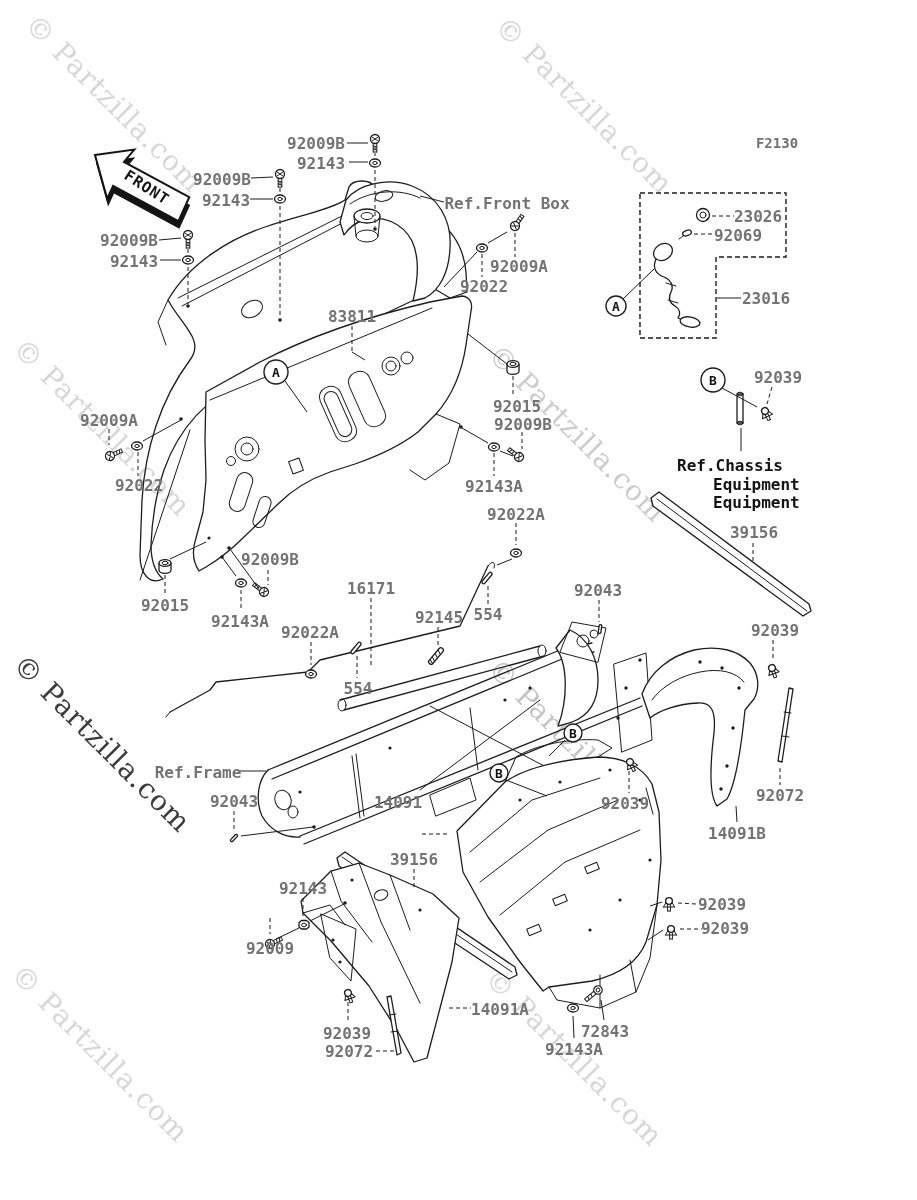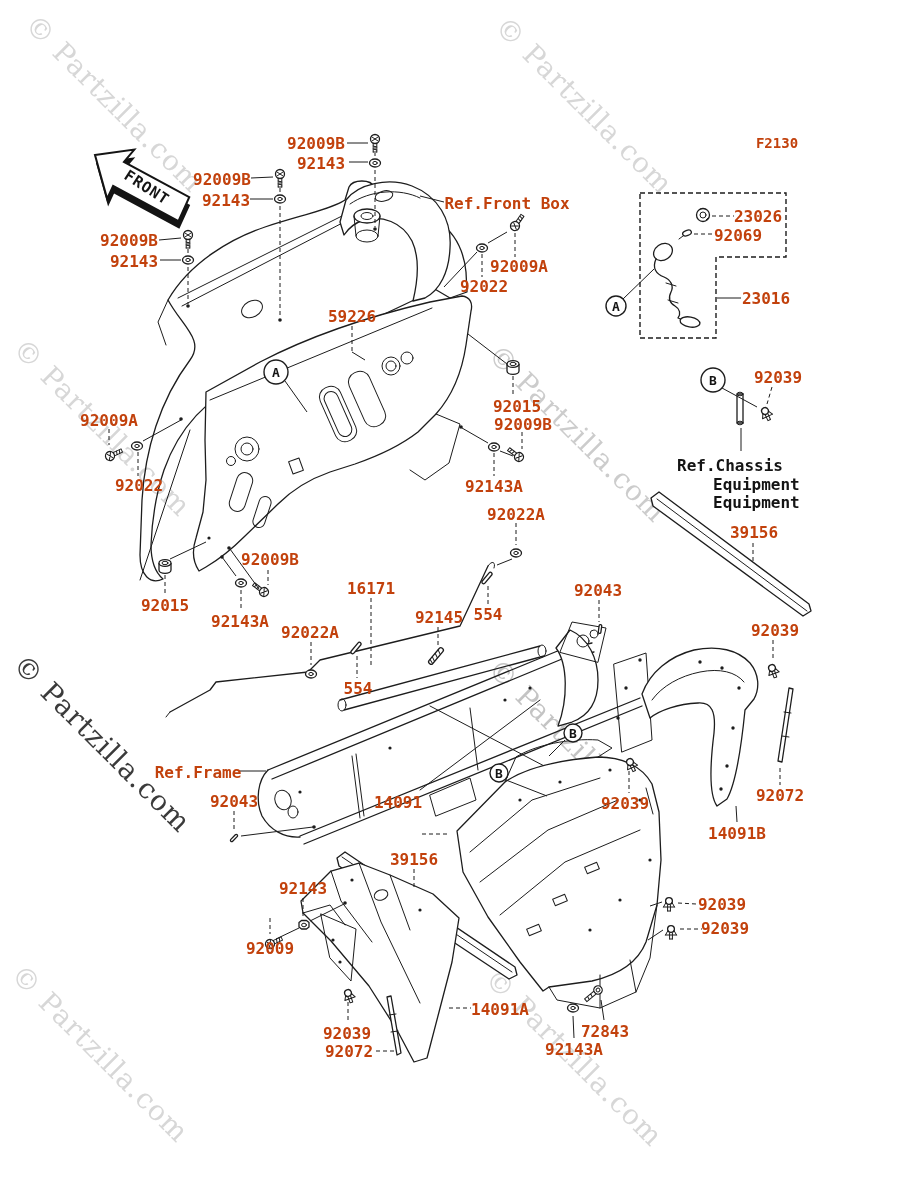--- a/index.html
+++ b/index.html
@@ -2,21 +2,21 @@
 <html><head>
 <meta charset="utf-8">
 <style>
   html,body{margin:0;padding:0;background:#fff;}
   .stage{position:relative;width:917px;height:1200px;background:#fff;overflow:hidden;
          font-family:"DejaVu Sans Mono", monospace;}
   .wm{position:absolute;z-index:0;font-family:"DejaVu Serif", serif;font-size:28px;
       white-space:nowrap;transform:rotate(45deg);transform-origin:0 0;letter-spacing:1px;}
   svg.art{position:absolute;left:0;top:0;z-index:1;}
   .lbl{position:absolute;z-index:2;transform:translate(-50%,-50%);white-space:nowrap;
-       font:bold 16px "DejaVu Sans Mono", monospace;color:#c2410c;}
+       font:bold 16px "DejaVu Sans Mono", monospace;color:#737373;}
   .lbl.small{font-size:14px;}
   .refblock{position:absolute;z-index:2;font:bold 16px "DejaVu Sans Mono", monospace;
        color:#141414;line-height:18.5px;white-space:nowrap;margin-top:6px;}
   .refblock .ind{margin-left:36px;}
   .p  {fill:none;stroke:#1d1d1d;stroke-width:1.3;stroke-linejoin:round;stroke-linecap:round;}
   .pf {fill:#ffffff;stroke:#1d1d1d;stroke-width:1.3;stroke-linejoin:round;}
   .d  {fill:none;stroke:#1d1d1d;stroke-width:1;stroke-linejoin:round;stroke-linecap:round;}
   .ld {fill:none;stroke:#1d1d1d;stroke-width:1;}
   .dash{fill:none;stroke:#1d1d1d;stroke-width:1;stroke-dasharray:4 3;}
   .box {fill:none;stroke:#1d1d1d;stroke-width:1.4;stroke-dasharray:5 3;}
@@ -353,21 +353,21 @@
   <div class="lbl small" style="left:777px;top:143px;">F2130</div>
   <div class="lbl" style="left:316px;top:143px;">92009B</div>
   <div class="lbl" style="left:321px;top:163px;">92143</div>
   <div class="lbl" style="left:222px;top:179px;">92009B</div>
   <div class="lbl" style="left:226px;top:200px;">92143</div>
   <div class="lbl" style="left:129px;top:240px;">92009B</div>
   <div class="lbl" style="left:134px;top:261px;">92143</div>
   <div class="lbl" style="left:507px;top:203px;">Ref.Front Box</div>
   <div class="lbl" style="left:519px;top:266px;">92009A</div>
   <div class="lbl" style="left:484px;top:286px;">92022</div>
-  <div class="lbl" style="left:352px;top:316px;">59226</div>
+  <div class="lbl" style="left:352px;top:316px;">83811</div>
   <div class="lbl" style="left:109px;top:420px;">92009A</div>
   <div class="lbl" style="left:139px;top:485px;">92022</div>
   <div class="lbl" style="left:517px;top:406px;">92015</div>
   <div class="lbl" style="left:523px;top:424px;">92009B</div>
   <div class="lbl" style="left:494px;top:486px;">92143A</div>
   <div class="lbl" style="left:516px;top:514px;">92022A</div>
   <div class="lbl" style="left:270px;top:559px;">92009B</div>
   <div class="lbl" style="left:240px;top:621px;">92143A</div>
   <div class="lbl" style="left:165px;top:605px;">92015</div>
   <div class="lbl" style="left:310px;top:632px;">92022A</div>

